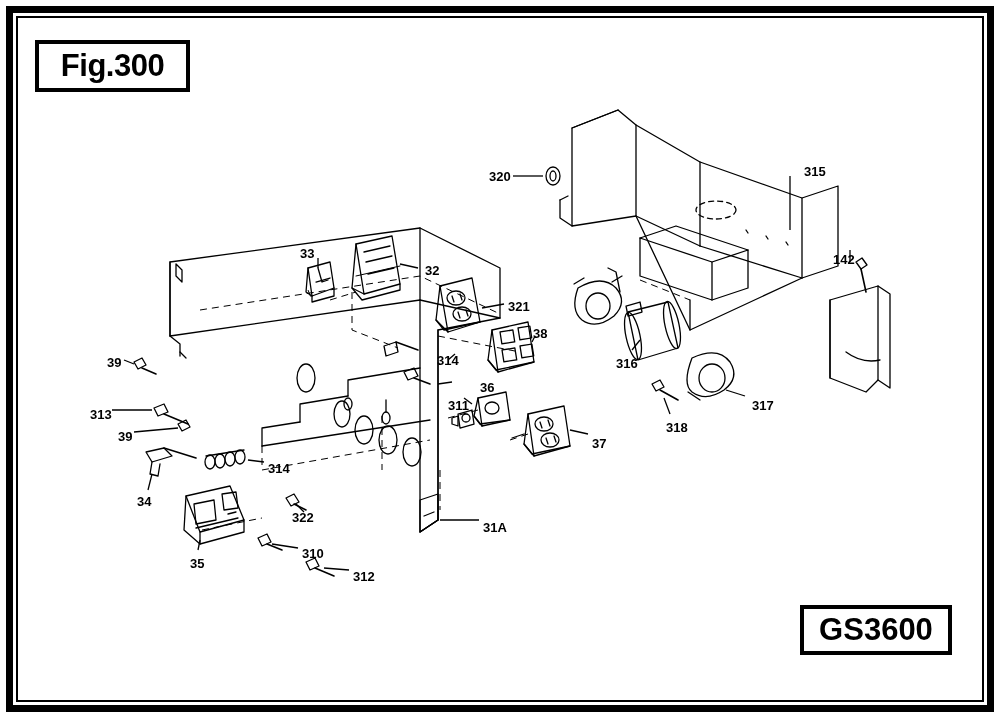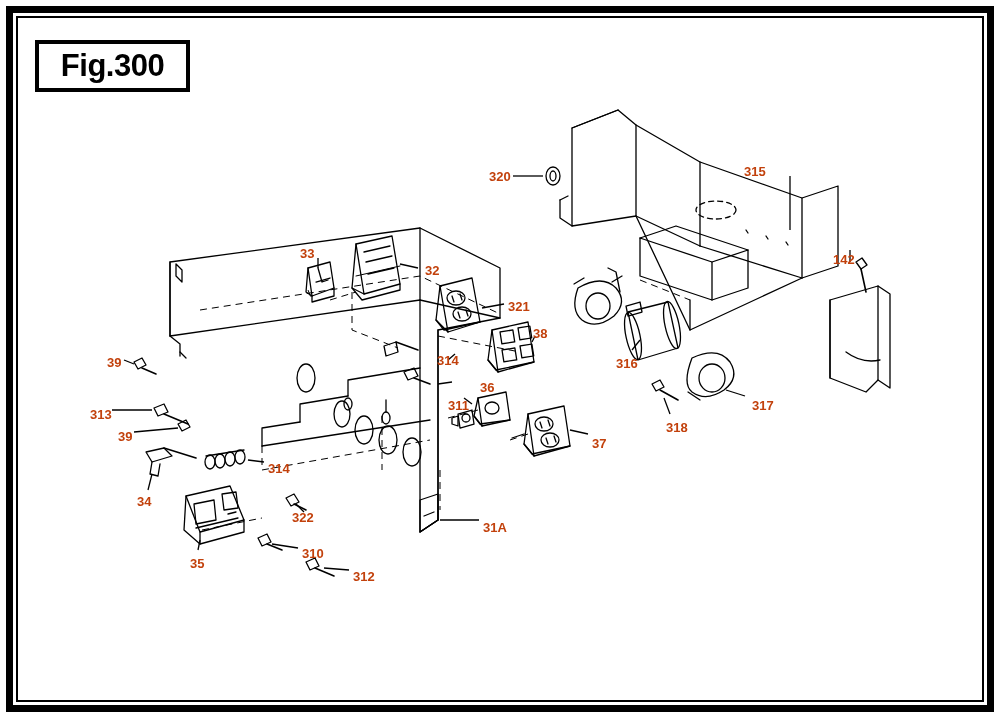--- a/index.html
+++ b/index.html
@@ -90,38 +90,41 @@
     top: 0;
     width: 1000px;
     height: 718px;
     z-index: 10;
   }
   
   .label {
     position: absolute;
     font-size: 13px;
     font-weight: bold;
-    color: #c2410c;
+    color: #000000;
     white-space: nowrap;
     z-index: 30;
     line-height: 13px;
   }
 </style>
 </head>
 <body>
 
 <div id="page">
 
   <div class="frame-outer"></div>
   <div class="frame-inner"></div>
 
   <div class="fig-box">
     <span class="txt">Fig.300</span>
   </div>
 
+  <div class="model-box">
+    <span class="txt">GS3600</span>
+  </div>
 
   <svg class="art" viewBox="0 0 1000 718">
     <g fill="none" stroke="#000000" stroke-width="1.3" stroke-linejoin="round" stroke-linecap="round">
 
       <path d="M618 110 L636 125 L636 216 L572 226 L572 128 Z"></path>
       <path d="M572 128 L618 110"></path>
       <path d="M572 226 L560 218 L560 200"></path>
       <path d="M560 200 L568 196"></path>
       <path d="M636 125 L700 162 L802 198 L802 278 L690 330 L636 216"></path>
       <path d="M700 162 L700 246"></path>
@@ -316,21 +319,21 @@
       <path d="M148 490 L152 474"></path>
       <path d="M304 512 L296 504"></path>
       <path d="M479 520 L440 520"></path>
       <path d="M198 550 L200 540"></path>
       <path d="M298 548 L272 544"></path>
       <path d="M349 570 L324 568"></path>
     </g>
   </svg>
 
   <div class="label" style="left:489px;top:170px;">320</div>
-  <div class="label" style="left:744px;top:165px;">315</div>
+  <div class="label" style="left:804px;top:165px;">315</div>
   <div class="label" style="left:833px;top:253px;">142</div>
   <div class="label" style="left:300px;top:247px;">33</div>
   <div class="label" style="left:425px;top:264px;">32</div>
   <div class="label" style="left:508px;top:300px;">321</div>
   <div class="label" style="left:533px;top:327px;">38</div>
   <div class="label" style="left:616px;top:357px;">316</div>
   <div class="label" style="left:437px;top:354px;">314</div>
   <div class="label" style="left:107px;top:356px;">39</div>
   <div class="label" style="left:440px;top:381px;padding-left:40px;">36</div>
   <div class="label" style="left:752px;top:399px;">317</div>

